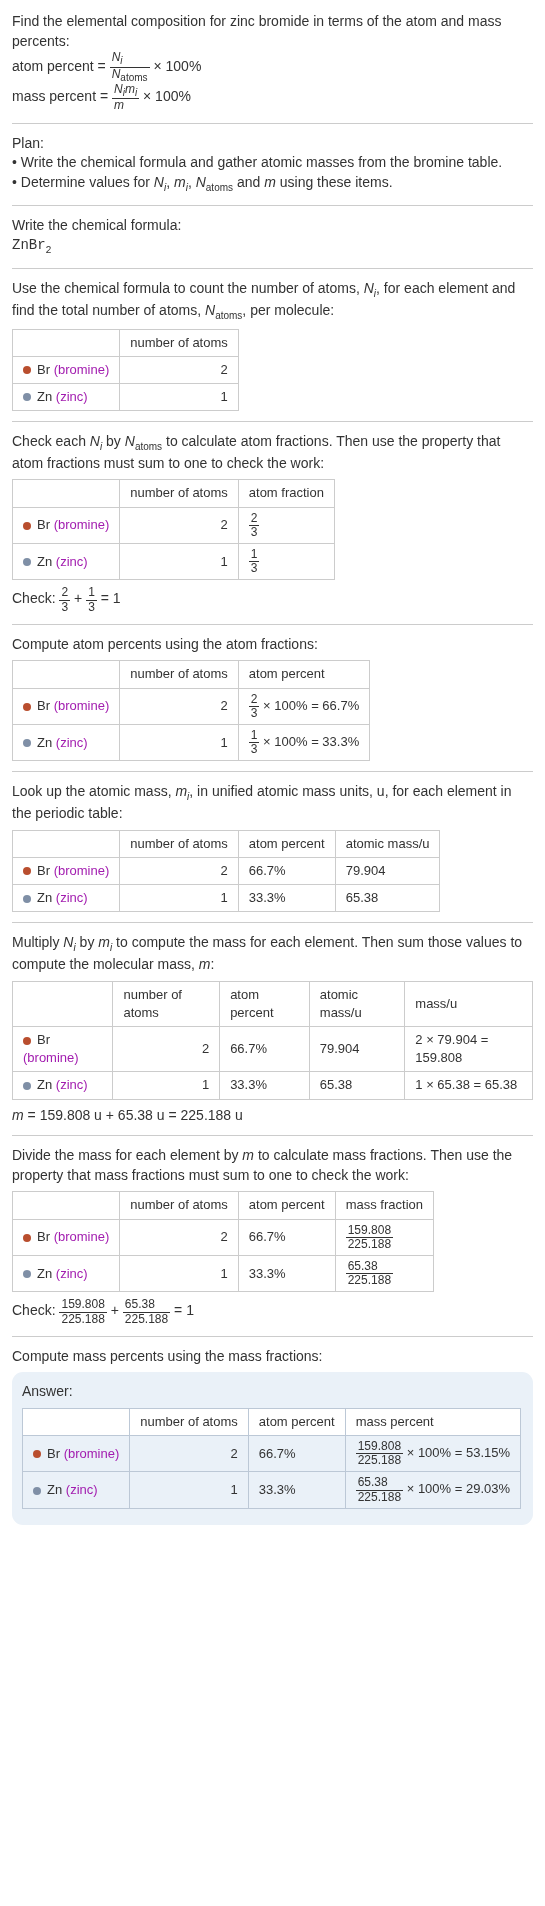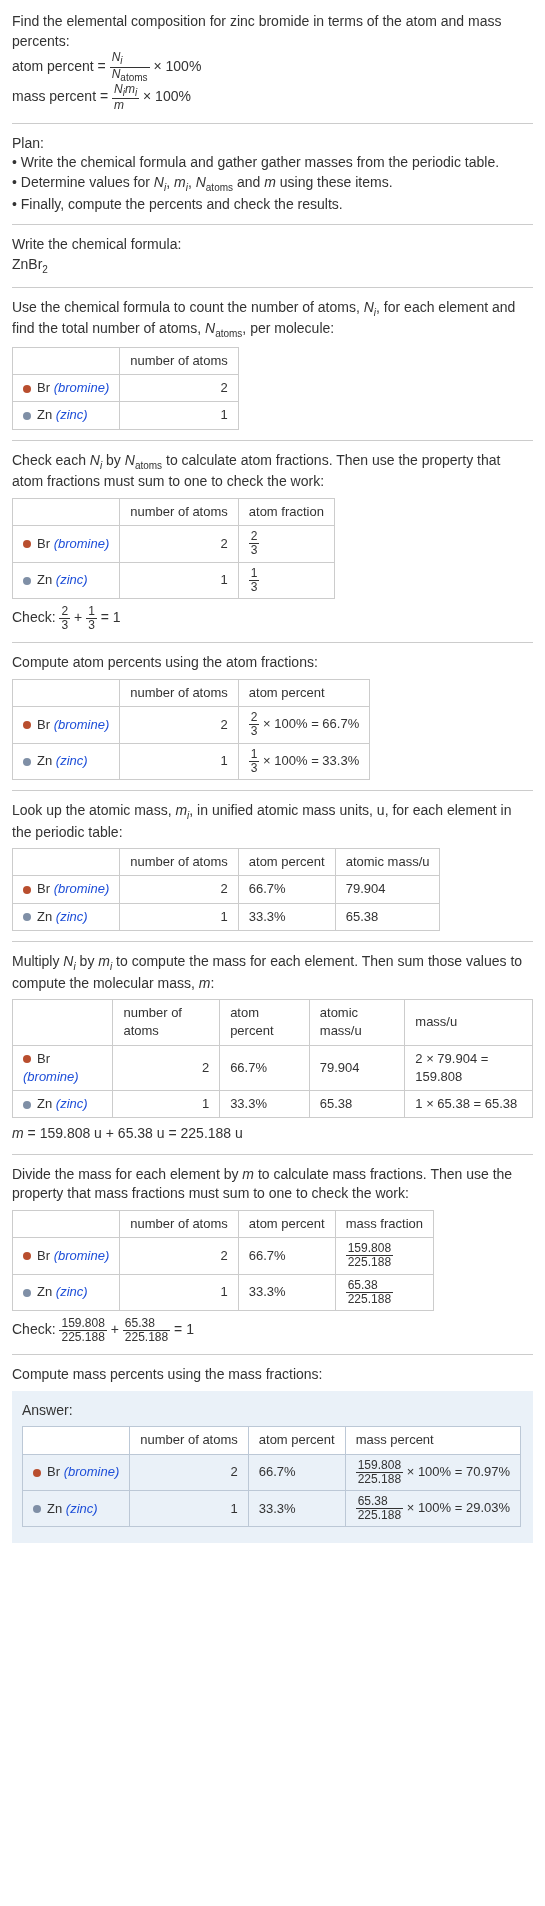--- a/index.html
+++ b/index.html
@@ -30,22 +30,22 @@
   .frac .num {
     display: block;
     border-bottom: 1px solid #333;
     padding: 0 2px;
   }
   .frac .den {
     display: block;
     padding: 0 2px;
   }
   .sub { vertical-align: sub; font-size: 10px; }
-  .formula { font-family: Liberation Sans, sans-serif; }
-  .muted { color: #1d4ed8; font-style: italic; }
+  .formula { font-family: Liberation Mono, monospace; }
+  .muted { color: #a21caf; }
   table {
     border-collapse: collapse;
     margin: 6px 0;
     font-size: 13px;
   }
   th, td {
     border: 1px solid #ccc;
     padding: 4px 10px;
     text-align: left;
     vertical-align: middle;
@@ -62,21 +62,21 @@
     height: 8px;
     border-radius: 50%;
     margin-right: 6px;
     vertical-align: middle;
   }
   .dot-br { background: #b94e2e; }
   .dot-zn { background: #7f8fa6; }
   .answer-box {
     background: #eaf1f8;
     padding: 10px;
-    border-radius: 0;
+    border-radius: 11px;
     margin-top: 6px;
   }
   .answer-box table {
     margin-top: 6px;
   }
   .answer-box th, .answer-box td {
     border: 1px solid #bcc8d6;
   }
   .ital { font-style: italic; }
   .smallmath { font-size: 12px; }
@@ -100,25 +100,24 @@
       <span class="num"><span class="ital">N</span><span class="sub ital">i</span><span class="ital">m</span><span class="sub ital">i</span></span>
       <span class="den ital">m</span>
     </span>
     <span> × 100%</span>
   </span>
 </div>
 <hr>
 
 <div class="section">
   <span>Plan:</span><br>
-  <span>• Write the chemical formula and gather gather masses from the periodic table.</span><br>
+  <span>• Write the chemical formula and gather atomic masses from the bromine table.</span><br>
   <span>
     <span>• Determine values for </span><span class="ital">N</span><span class="sub ital">i</span>, <span class="ital">m</span><span class="sub ital">i</span>, <span class="ital">N</span><span class="sub">atoms</span><span> and </span><span class="ital">m</span><span> using these items.</span>
   </span><br>
-  <span>• Finally, compute the percents and check the results.</span>
 </div>
 <hr>
 
 <div class="section">
   <span>Write the chemical formula:</span><br>
   <span class="formula"><span>ZnBr</span><span class="sub">2</span></span>
 </div>
 <hr>
 
 <div class="section">
@@ -308,21 +307,21 @@
           <tr>
             <th></th>
             <th>number of atoms</th>
             <th>atom percent</th>
             <th>mass percent</th>
           </tr>
       <tr>
         <td><span class="dot dot-br"></span><span>Br</span> <span class="muted">(bromine)</span></td>
         <td class="num-right">2</td>
         <td>66.7%</td>
-        <td><span class="frac"><span class="num">159.808</span><span class="den">225.188</span></span><span> × 100% = 70.97%</span></td>
+        <td><span class="frac"><span class="num">159.808</span><span class="den">225.188</span></span><span> × 100% = 53.15%</span></td>
       </tr>
       <tr>
         <td><span class="dot dot-zn"></span><span>Zn</span> <span class="muted">(zinc)</span></td>
         <td class="num-right">1</td>
         <td>33.3%</td>
         <td><span class="frac"><span class="num">65.38</span><span class="den">225.188</span></span><span> × 100% = 29.03%</span></td>
       </tr>
     </tbody>
       </table>
   </div>

